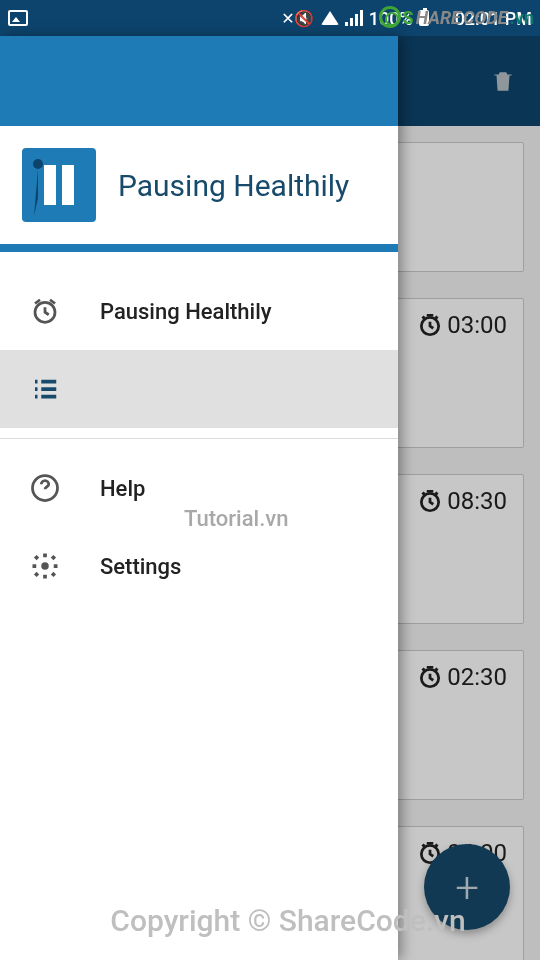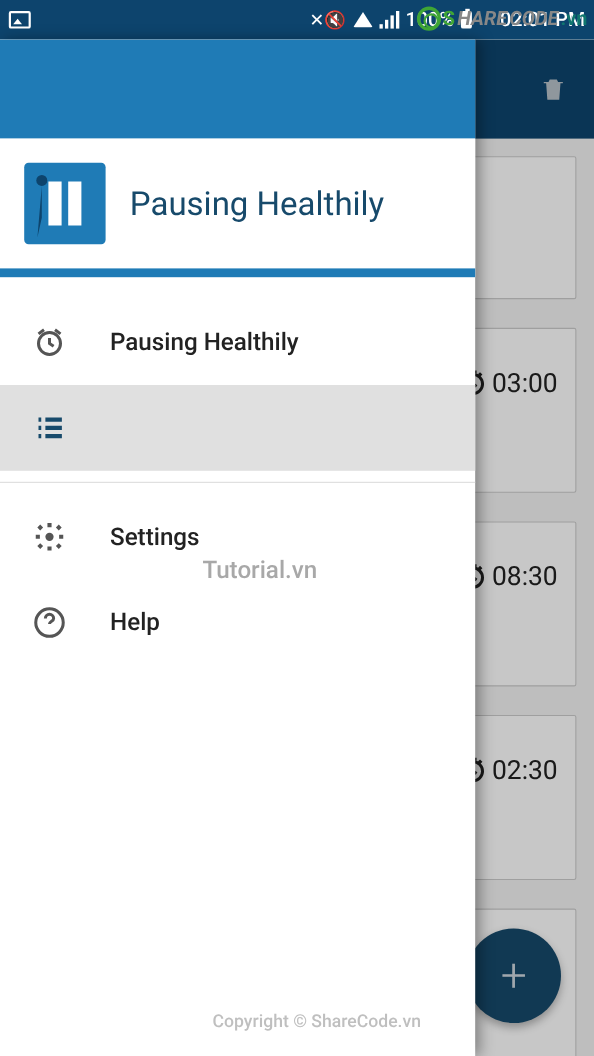--- a/index.html
+++ b/index.html
@@ -27,32 +27,32 @@
   .clock-text{font-size:18px;margin-left:20px;}
 
   
   .main-screen { position:absolute; top:36px; left:0; width:540px; height:924px; background:#f4f4f4; }
   .appbar-dark { height:90px; background:#0d446d; display:flex; align-items:center; justify-content:flex-end; padding:0 24px;}
   .trash { width:26px; height:32px; }
   .trash svg{ width:100%; height:100%; fill:#b8c2c9;}
   .cards { padding:16px; display:flex; flex-direction:column; gap:26px;}
   .card { background:#fff; border:1px solid #ccc; border-radius:2px; height:150px; position:relative;}
   .card .time { position:absolute; top:12px; right:16px; display:flex; align-items:center; gap:4px;
-    font-size:24px; color:#222;margin-top:23px;}
+    font-size:24px; color:#222;}
   .card .time svg{ width:26px;height:26px; stroke:#222; fill:none; stroke-width:2.5;}
   .card.first{ height:130px;}
   .fab { position:absolute; bottom:30px; right:30px; width:86px; height:86px; border-radius:50%;
     background:#174a6b; display:flex; align-items:center; justify-content:center; color:#cdd7de;
     font-size:42px; font-weight:300; box-shadow:0 4px 8px rgba(0,0,0,.3);}
   
   
   .scrim{ position:absolute; top:36px; left:0; width:540px; height:924px; background:rgba(0,0,0,.22);}
   
   
-  .drawer{ position:absolute; top:36px; left:0; width:432px; height:924px; background:#fff;
+  .drawer{ position:absolute; top:36px; left:0; width:398px; height:924px; background:#fff;
     box-shadow:4px 0 12px rgba(0,0,0,.35); display:flex; flex-direction:column;}
   .drawer-blue-bar{ height:90px; background:#1f7bb6;}
   .drawer-header{ background:#fff; padding:22px 22px 22px 22px; display:flex; align-items:center; gap:22px;
     border-bottom:8px solid #1f7bb6;}
   .app-icon{ width:74px;height:74px;background:#1f7bb6;border-radius:4px;display:flex;align-items:center;justify-content:center;position:relative;}
   .app-icon .pause{ display:flex; gap:6px;}
   .app-icon .pause span{ width:12px;height:40px;background:#fff;}
   .app-icon .figure{ position:absolute; left:6px; top:10px; width:24px; height:58px;}
   .app-icon .figure svg{width:100%;height:100%;fill:#0d446d;}
   .drawer-title{ font-size:30px; color:#174a6b; font-weight:400;}
@@ -67,21 +67,21 @@
   .menu-divider{ height:1px; background:#ddd; margin:10px 0;}
   
   
   .wm-top{ position:absolute; top:6px; right:6px; display:flex; align-items:center; gap:2px;
     font-size:18px; font-weight:700;}
   .wm-top .g{color:#3fa535;} .wm-top .rest{color:#888;font-style:italic;} .wm-top .vn{color:#0f766e;}
   .wm-top .logo{ width:22px;height:22px;border:3px solid #3fa535;border-radius:50%;position:relative;}
   .wm-top .logo::after{content:"";position:absolute;left:3px;top:3px;width:10px;height:10px;border:2px solid #3fa535;border-radius:50%;}
   .wm-mid{ position:absolute; top:506px; left:184px; color:#a8a8a8; font-size:22px; font-weight:500;}
   .wm-bot{ position:absolute; bottom:22px; left:0; width:540px; text-align:center; color:#bfbfbf;
-    font-size:16px; font-weight:500;padding-left:36px;}
+    font-size:30px; font-weight:500;padding-left:36px;}
 </style>
 </head>
 <body>
 
 <div class="status-bar">
   <div class="left">
     <span class="pic-icon"></span>
   </div>
   <div class="right">
     <span class="mute">✕🔇</span>
@@ -189,35 +189,35 @@
           </svg>
       </span>
     </div>
 
     <div class="menu-divider"></div>
 
 
     <div class="menu-item">
       <span class="mi-icon">
         <svg viewBox="0 0 24 24">
+            <circle cx="12" cy="12" r="10"></circle>
+            <path d="M9 9a3 3 0 116 0c0 2-3 2-3 4M12 17h.01"></path>
+          </svg>
+      </span>
+      <span>Help</span>
+    </div>
+
+    <div class="menu-item">
+      <span class="mi-icon">
+        <svg viewBox="0 0 24 24">
             <circle cx="12" cy="12" r="3" fill="#555" stroke="none"></circle>
             <path d="M12 2v3M12 19v3M4.2 4.2l2.1 2.1M17.7 17.7l2.1 2.1M2 12h3M19 12h3M4.2 19.8l2.1-2.1M17.7 6.3l2.1-2.1" stroke="#555" stroke-width="3"></path>
           </svg>
       </span>
       <span>Settings</span>
-    </div>
-
-    <div class="menu-item">
-      <span class="mi-icon">
-        <svg viewBox="0 0 24 24">
-            <circle cx="12" cy="12" r="10"></circle>
-            <path d="M9 9a3 3 0 116 0c0 2-3 2-3 4M12 17h.01"></path>
-          </svg>
-      </span>
-      <span>Help</span>
     </div>
 
 
   </div>
 </div>
 
 <div class="wm-top">
   <span class="logo"></span>
   <span class="g">S</span>
     <span class="rest">HARE</span>

